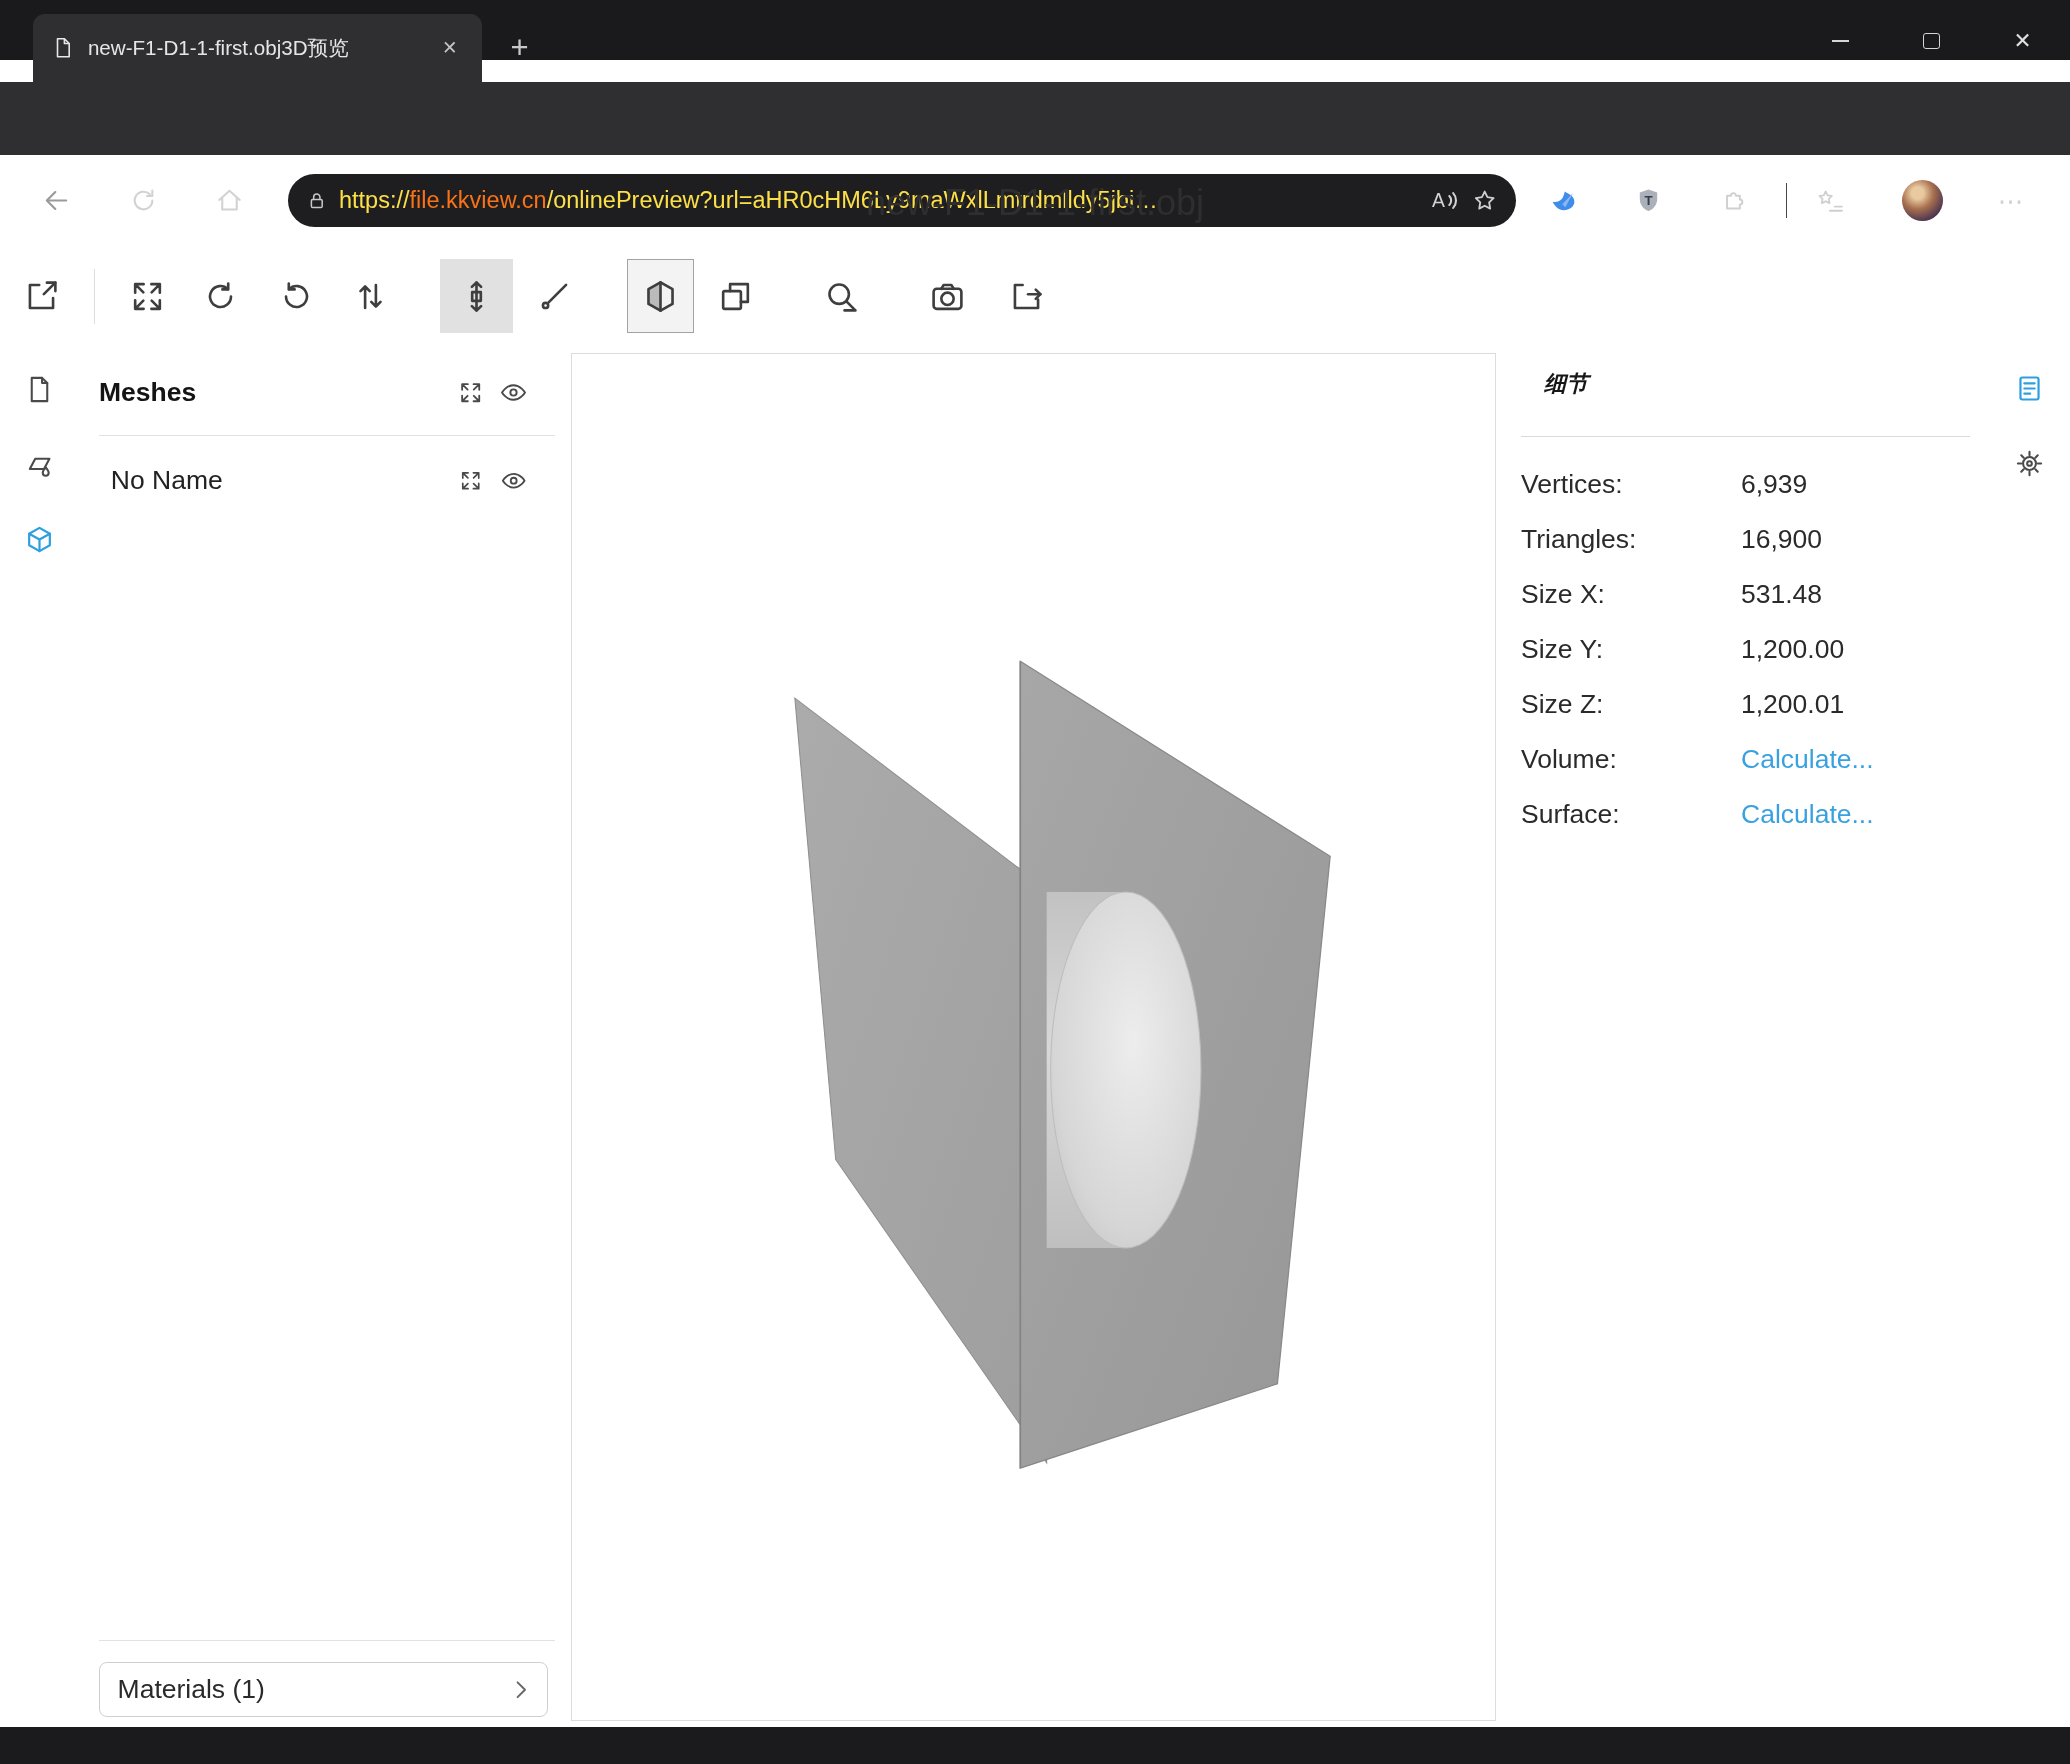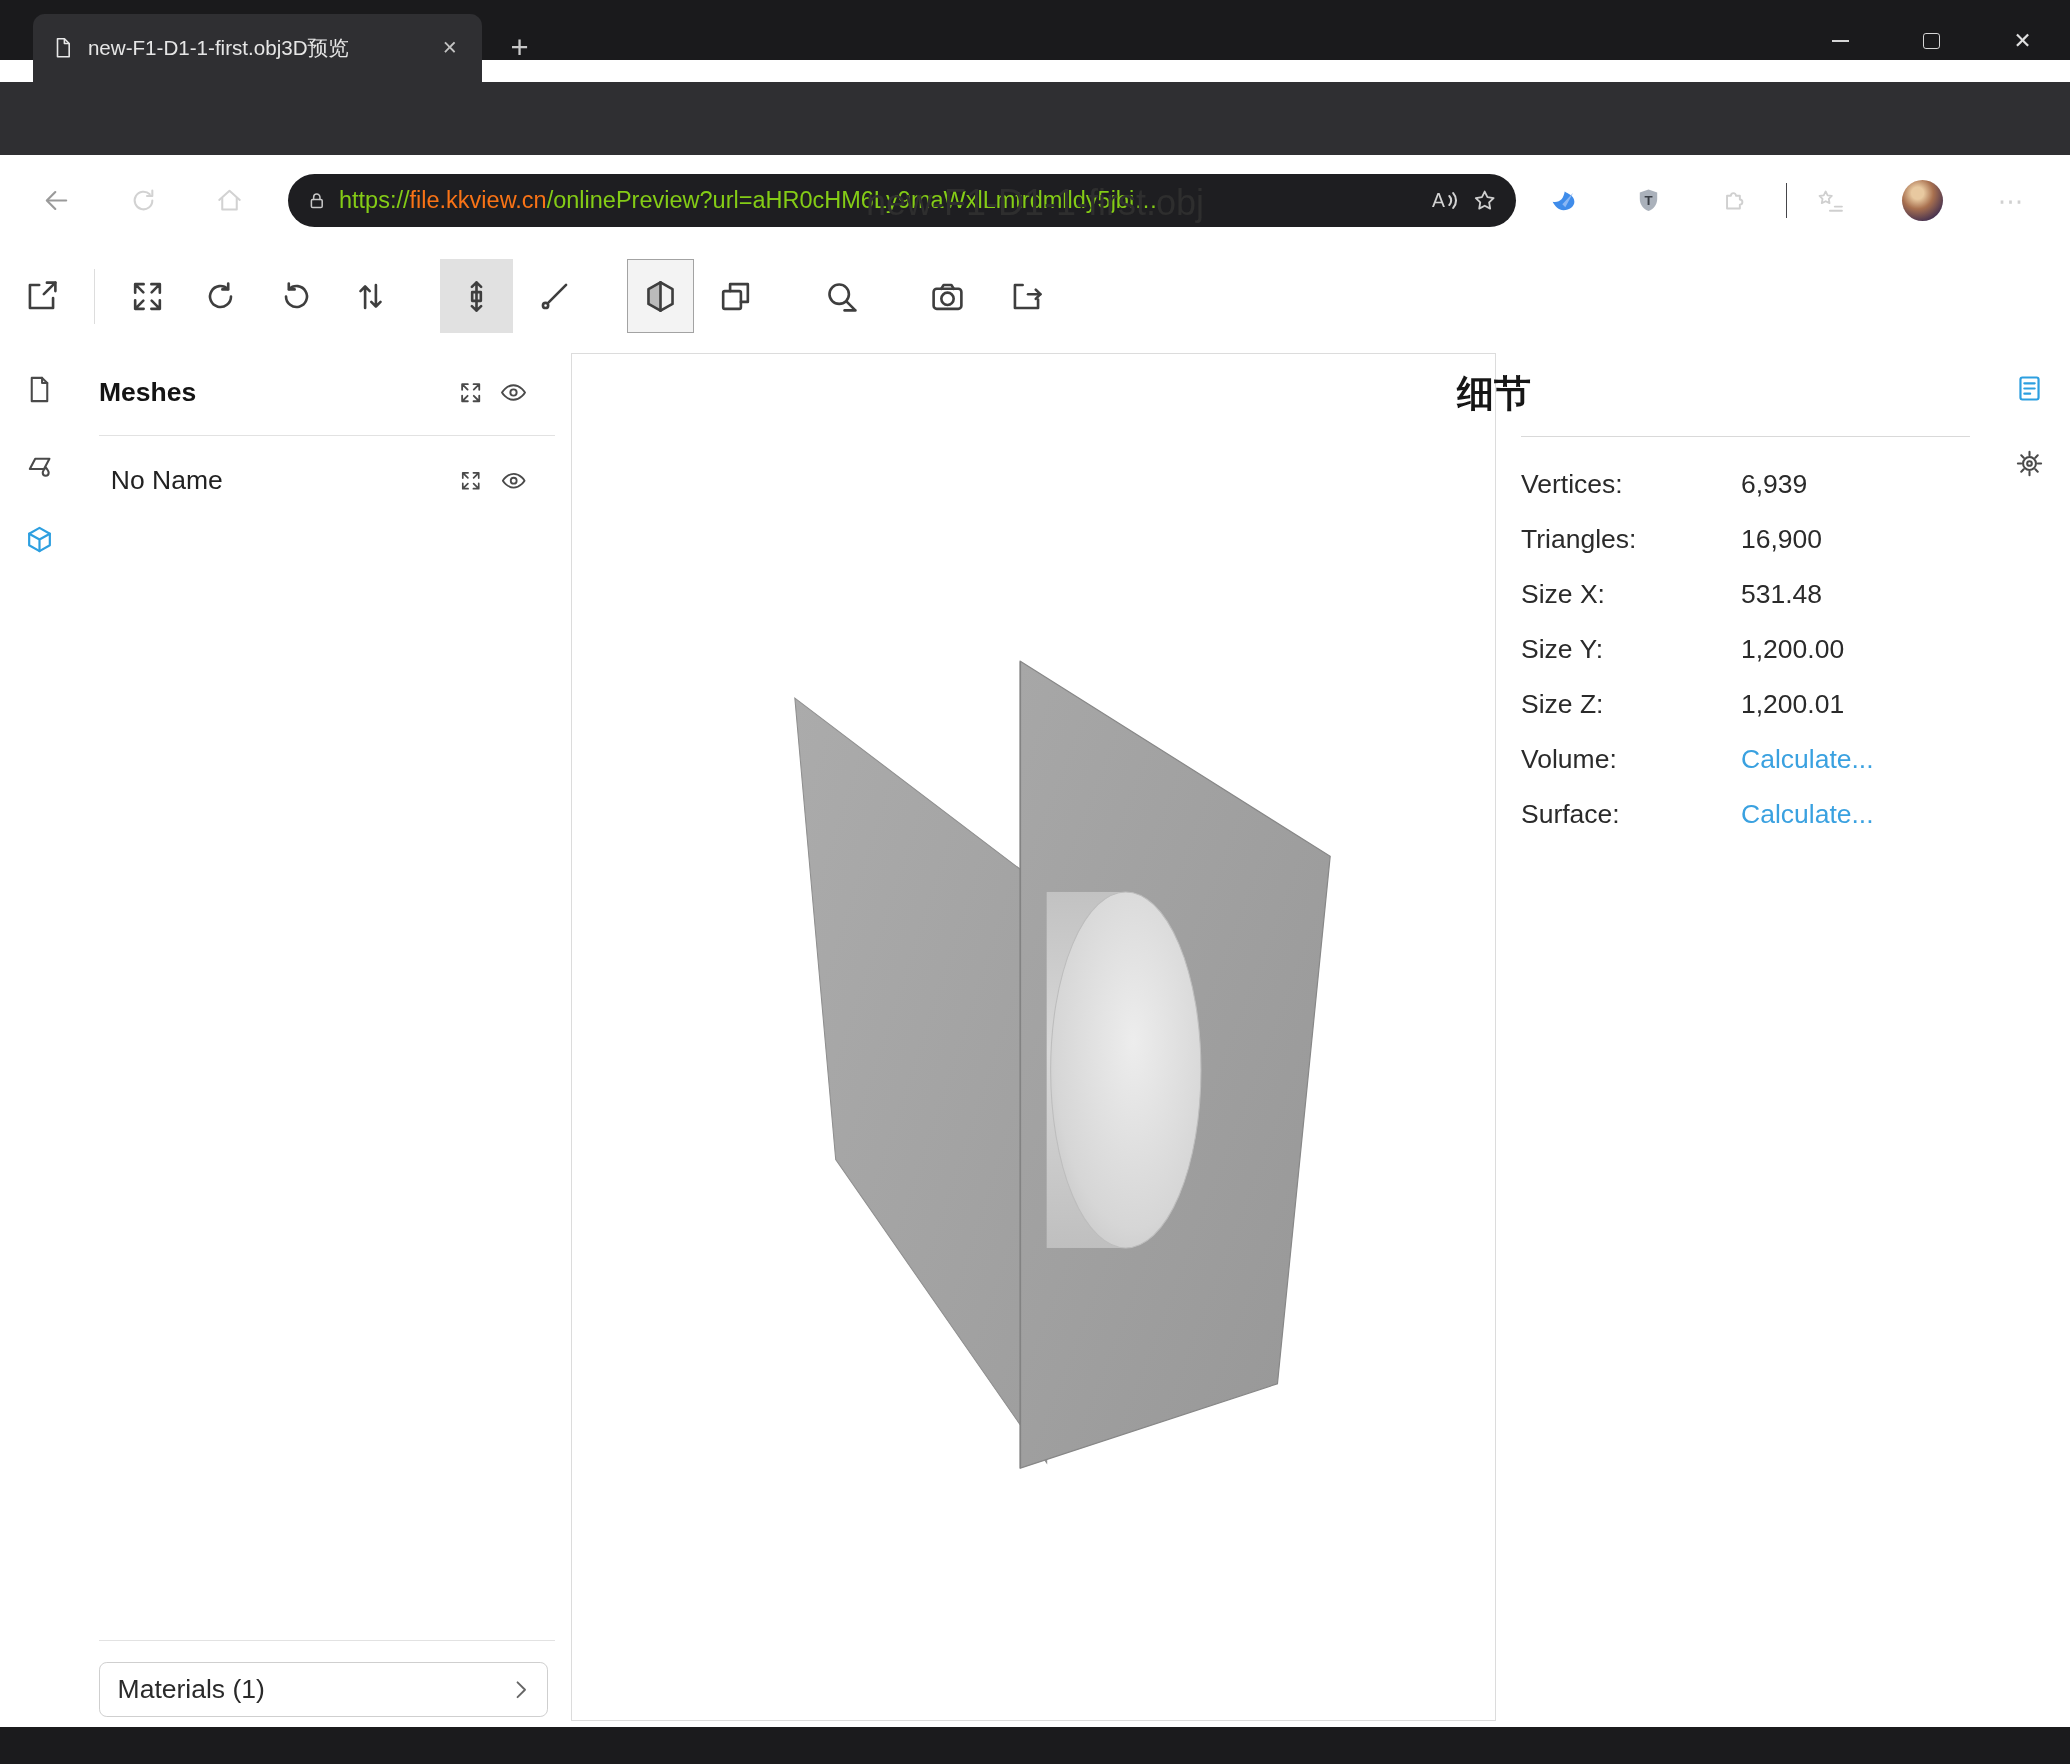--- a/index.html
+++ b/index.html
@@ -20,21 +20,21 @@
   .winctl.min { left:1819px; } .winctl.max { left:1910px; } .winctl.close { left:2001px; color:#e0e0e0; font-size:21.6px; }
   .min-glyph { width:17.6px; height:2px; background:#d6d6d6; }
   .max-glyph { width:16.7px; height:16.7px; border:1.6px solid #d6d6d6; border-radius:2.9px; }
 
   .navbar { position:absolute; left:0; top:82px; width:2070px; height:73px; background:#2f2f32; }
   .navbtn { position:absolute; top:95px; width:47px; height:47px; display:flex; align-items:center; justify-content:center;
             border-radius:7.8px; cursor:pointer; }
   .urlpill { position:absolute; left:288px; top:92px; width:1228px; height:53px; background:#1e1e21; border-radius:26.5px;
              display:flex; align-items:center; gap:11.8px; padding:0 17.6px; }
   .urltext { flex:1; font-size:23.5px; white-space:nowrap; overflow:hidden; }
-  .url-dim { color:#84cc16; } .url-host { color:#f97316; }
+  .url-dim { color:#fde047; } .url-host { color:#f97316; }
   .nav-divider { position:absolute; left:1786px; top:101px; width:1px; height:35px; background:#46464a; }
   .avatar { position:absolute; left:1902px; top:98px; width:41px; height:41px; border-radius:50%;
             background:radial-gradient(circle at 38% 32%, #e8c9a0 0 16%, #a8704f 42%, #4a3450 76%, #23232b 100%);
             cursor:pointer; }
   .more-dots { color:#d0d0d0; font-size:25.5px; letter-spacing:2px; }
 
   
   .page-title { position:absolute; left:0; top:182px; width:2070px; text-align:center;
                 font-size:36px; color:#2e2e2e; }
   .toolbar { position:absolute; left:0; top:259px; width:2070px; height:74px; }
@@ -58,21 +58,21 @@
               padding:0 19.6px 0 11.8px; cursor:pointer; }
   .mesh-name { flex:1; font-size:26.5px; color:#222; }
   .materials-btn { position:absolute; left:99px; top:1662px; width:449px; height:55px; border:1px solid #cfcfcf; border-radius:7.8px;
                    display:flex; align-items:center; padding:0 13.7px 0 17.6px; cursor:pointer; background:#fff; }
   .materials-label { flex:1; font-size:26.5px; color:#2a2a2a; }
 
   
   .viewport { position:absolute; left:571px; top:353px; width:925px; height:1368px; border:1px solid #dcdcdc; background:#fff; }
 
   
-  .details-title { position:absolute; left:1457px; top:369px; font-size:37px; font-weight:600; color:#161616; }
+  .details-title { position:absolute; left:1544px; top:369px; font-size:22px; font-weight:600; color:#161616;font-style:italic; }
   .details-rows { position:absolute; left:1521px; top:457px; width:449px; }
   .drow { height:55px; display:flex; align-items:center; }
   .dlabel { width:220px; font-size:26.5px; color:#2a2a2a; }
   .dvalue { font-size:26.5px; color:#2a2a2a; }
   .dvalue.link { color:var(--link-blue, #3aa1e0); cursor:pointer; }
 
   .bottom-strip { position:absolute; left:0; top:1727px; width:2070px; height:37px; background:#1b1b1d; }
 </style>
 </head>
 <body>

